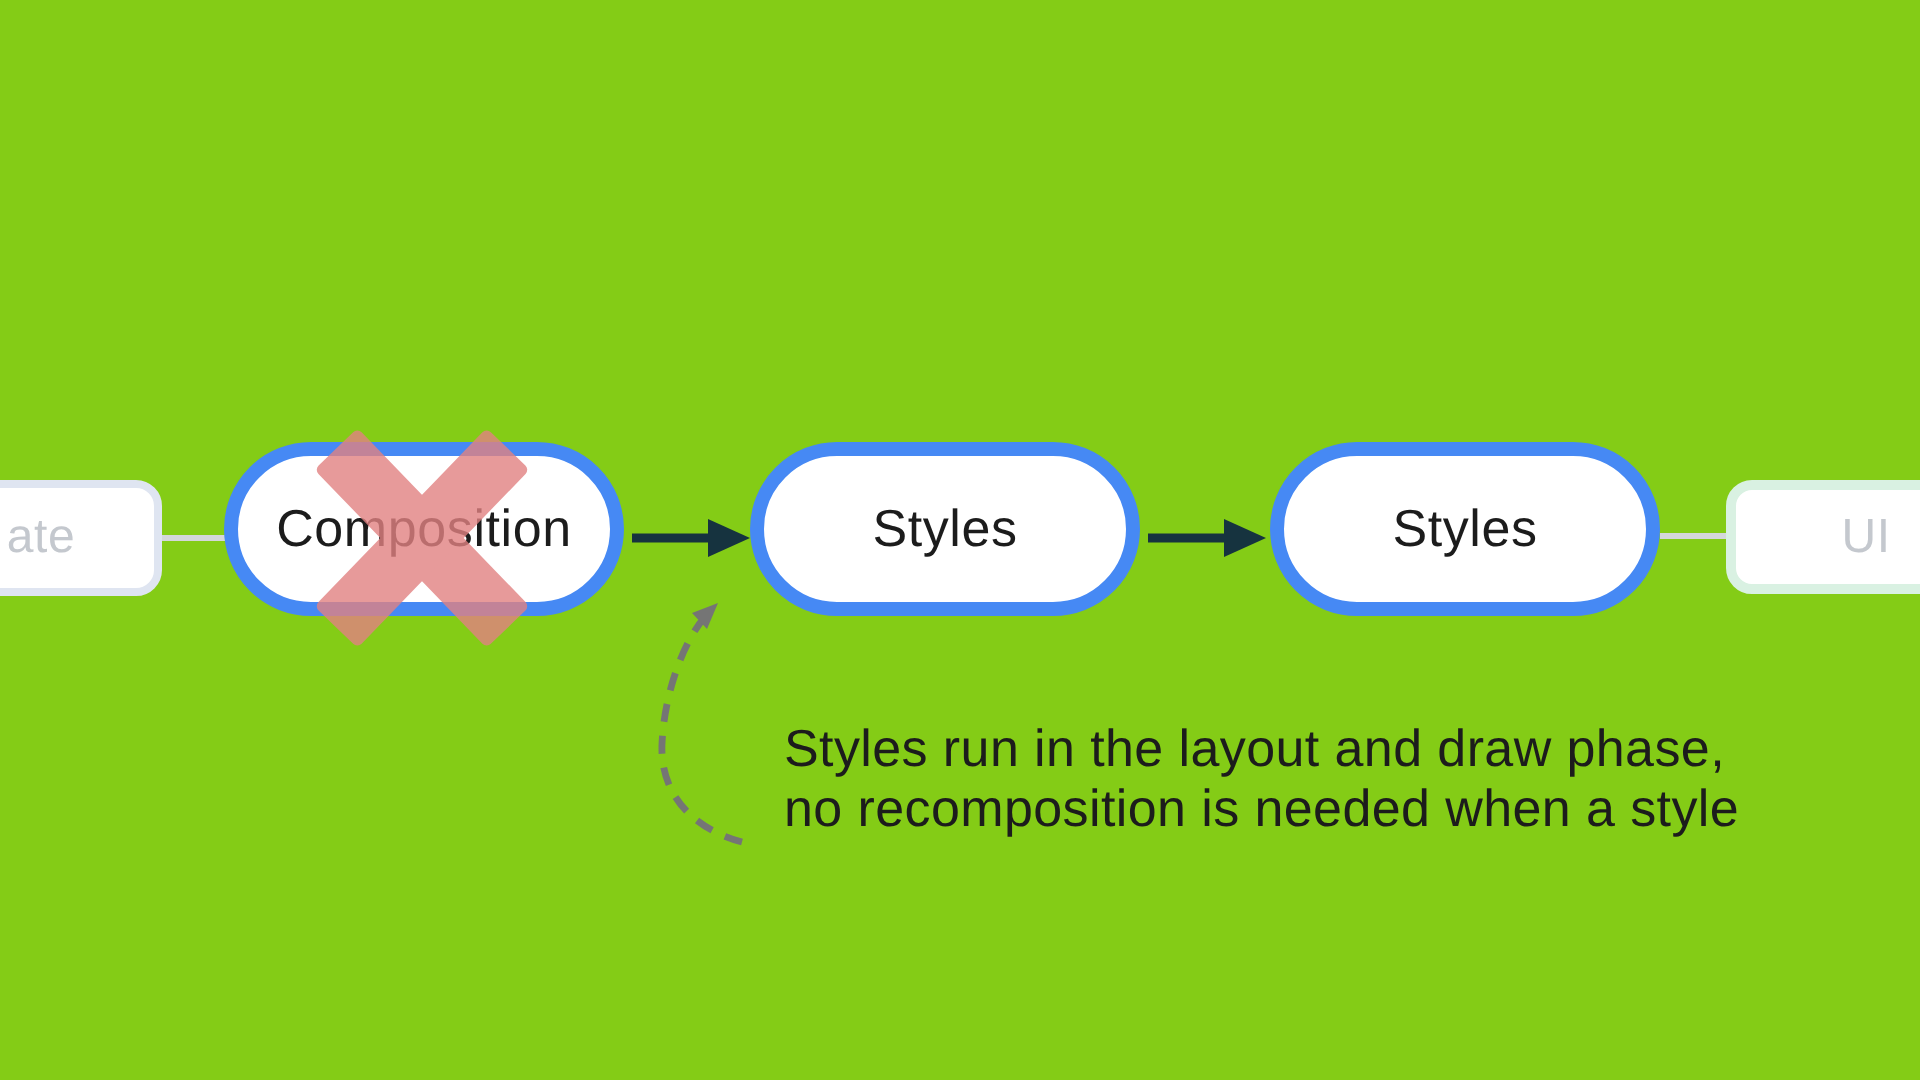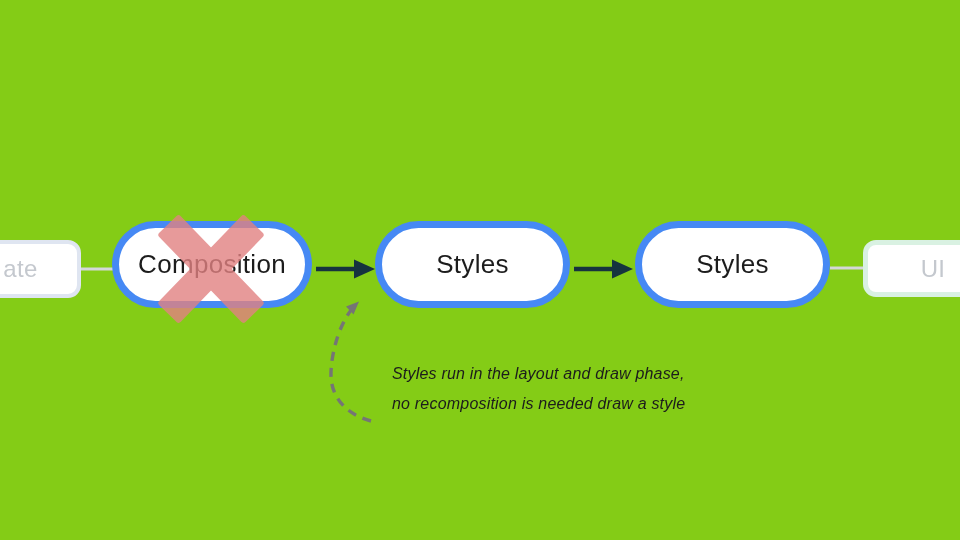--- a/index.html
+++ b/index.html
@@ -85,26 +85,25 @@
     left: 0; top: 0;
     z-index: 0;
     pointer-events: none;
   }
   .wires-top { z-index: 2; }
 
   
   .annotation {
     position: absolute;
     left: 392px; top: 359px;
-    font-size: 16px;
+    font-size: 26px;
     line-height: 30px;
     letter-spacing: 0.2px;
     color: var(--text, #1c1c1c);
     z-index: 2;
-    font-style: italic;
   }
 </style>
 </head>
 <body>
 
 <div class="stage">
 
   <svg class="wires" width="960" height="540" viewBox="0 0 960 540">
 
     <line x1="81" y1="269" x2="114" y2="269" stroke="#d4d7da" stroke-width="3"></line>
@@ -150,16 +149,16 @@
   <div class="node node-drawing">
     <span>Styles</span>
   </div>
 
   <div class="faded-box box-ui">
     <span>UI</span>
   </div>
 
   <div class="annotation">
     <div>Styles run in the layout and draw phase,</div>
-    <div>no recomposition is needed draw a style</div>
+    <div>no recomposition is needed when a style</div>
   </div>
 
 </div>
 
 </body></html>

